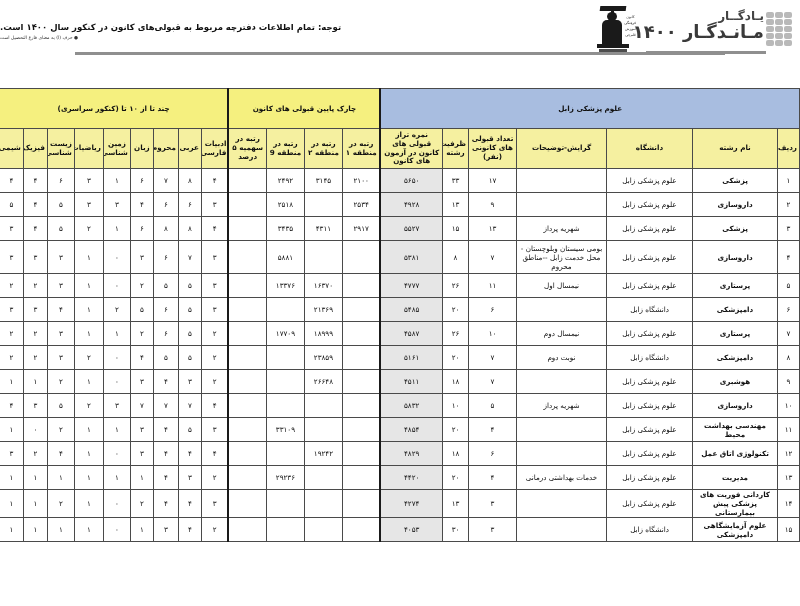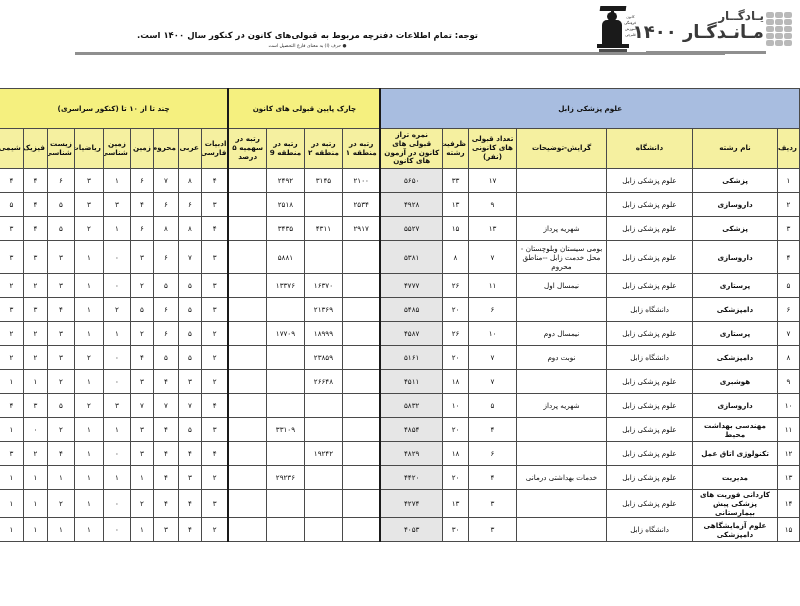--- a/index.html
+++ b/index.html
@@ -66,23 +66,22 @@
     position: absolute; top: 8px; left: 29px;
     width: 11px; height: 36px;
     font-size: 3.6px; line-height: 6px;
     color: #2b2b2b; text-align: center;
     writing-mode: horizontal-tb;
   }
   .note {
     position: absolute;
     left: 0; right: 185px;
     top: 22px;
-    text-align: center;
+    text-align: left;
     direction: rtl;
-    margin-top: 8px;
   }
   .note-main {
     font-size: 8.5px;
     font-weight: bold;
     color: #111;
     letter-spacing: 0;
     white-space: nowrap;
   }
   .note-sub {
     font-size: 4.6px;
@@ -280,21 +279,21 @@
           <th class="hdr hdr-sm">تعداد قبولی های کانونی (نفر)</th>
           <th class="hdr hdr-sm">ظرفیت رشته</th>
           <th class="hdr hdr-sm thick-left">نمره تراز قبولی های کانون در آزمون های کانون</th>
           <th class="hdr hdr-sm">رتبه در منطقه ۱</th>
           <th class="hdr hdr-sm">رتبه در منطقه ۲</th>
           <th class="hdr hdr-sm">رتبه در منطقه 9</th>
           <th class="hdr hdr-sm thick-left">رتبه در سهمیه ۵ درصد</th>
           <th class="hdr hdr-sm">ادبیات فارسی</th>
           <th class="hdr hdr-sm">عربی</th>
           <th class="hdr hdr-sm">محروم</th>
-          <th class="hdr hdr-sm">زمین</th>
+          <th class="hdr hdr-sm">زبان</th>
           <th class="hdr hdr-sm">زمین شناسی</th>
           <th class="hdr hdr-sm">ریاضیات</th>
           <th class="hdr hdr-sm">زیست شناسی</th>
           <th class="hdr hdr-sm">فیزیک</th>
           <th class="hdr hdr-sm">شیمی</th>
         </tr>
       </thead>
 
       <tbody id="tbody">
           <tr>

